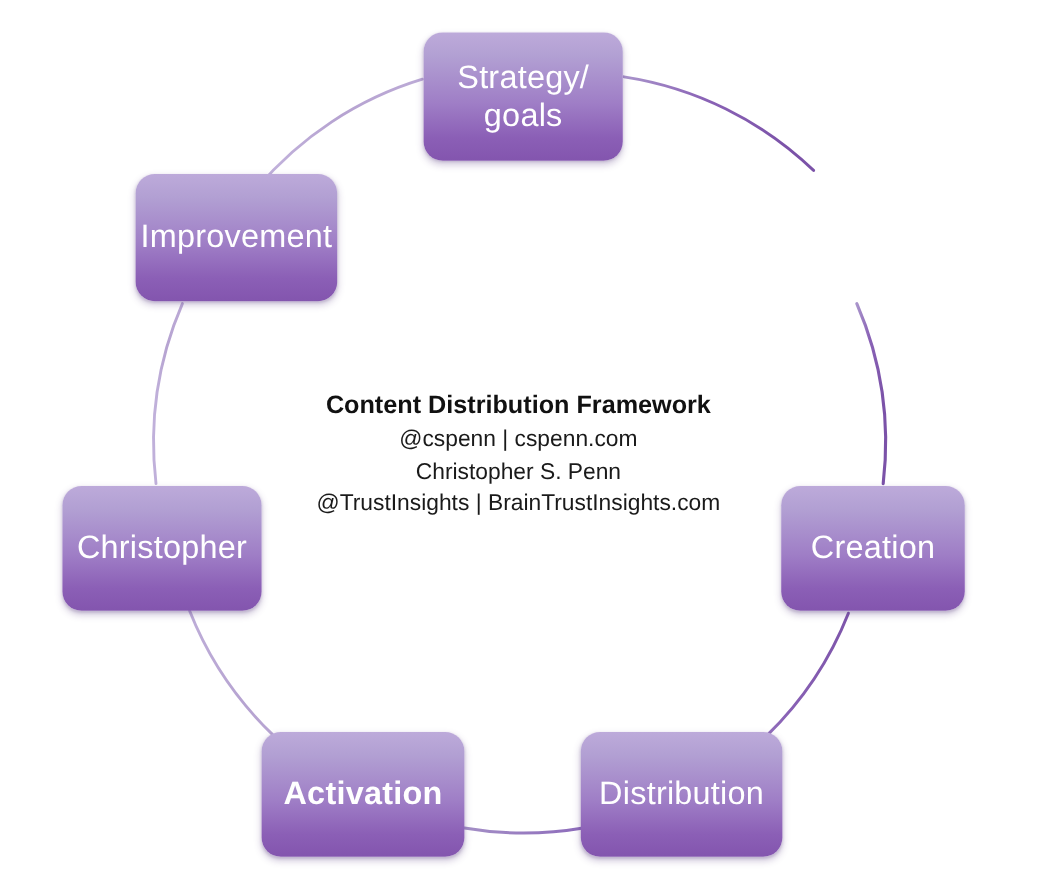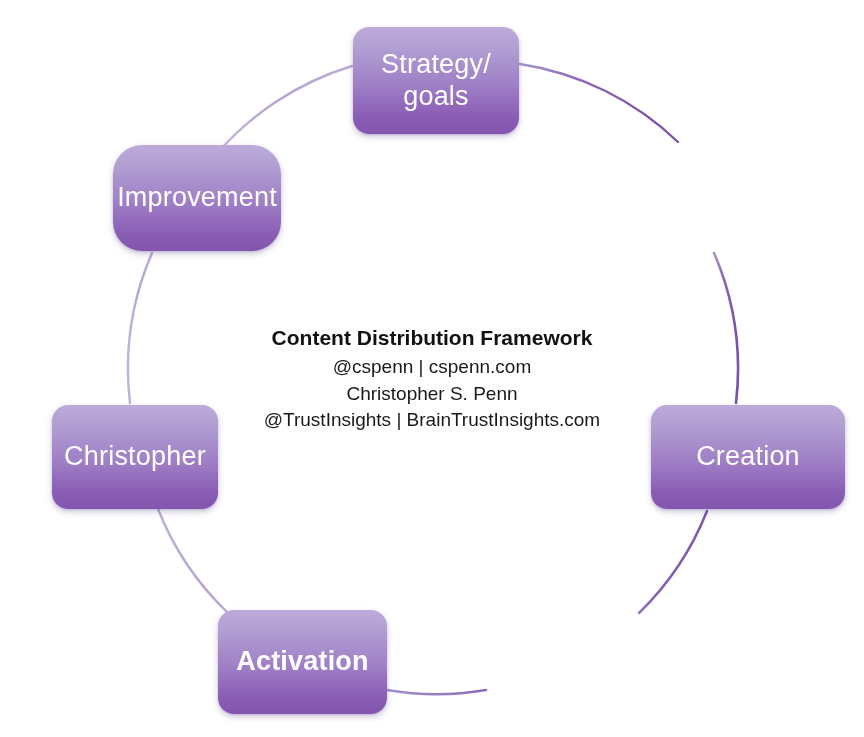--- a/index.html
+++ b/index.html
@@ -44,25 +44,25 @@
     padding: 4px 8px;
     z-index: 3;
   }
   .node-label {
     display: block;
     white-space: pre-line;
   }
   
   #node-strategy    { left: 353px; top: 27px;  width: 166px; height: 107px; }
   #node-research    { left: 594px; top: 145px; width: 167px; height: 106px; }
-  #node-creation    { left: 651px; top: 405px; width: 194px; height: 104px; justify-content: center; }
+  #node-creation    { left: 651px; top: 405px; width: 153px; height: 104px; justify-content: center; }
   #node-distribution{ left: 484px; top: 610px; width: 168px; height: 104px; }
   #node-activation  { left: 218px; top: 610px; width: 169px; height: 104px; font-weight: bold; }
   #node-measurement { left: 52px;  top: 405px; width: 166px; height: 104px; }
-  #node-improvement { left: 113px; top: 145px; width: 168px; height: 106px; border-radius: 29px; }
+  #node-improvement { left: 113px; top: 145px; width: 168px; height: 106px; }
 
   #center-block {
     position: absolute;
     left: 232px;
     top: 312px;
     width: 400px;
     text-align: center;
     z-index: 2;
     color: #1a1a1a;
     margin-top: 12px;
@@ -122,20 +122,23 @@
   <div class="node" id="node-strategy">
     <span class="node-label">Strategy/
 goals</span>
   </div>
 
 
   <div class="node" id="node-creation">
     <span class="node-label">Creation</span>
   </div>
 
+  <div class="node" id="node-distribution">
+    <span class="node-label">Distribution</span>
+  </div>
 
   <div class="node" id="node-activation">
     <span class="node-label">Activation</span>
   </div>
 
   <div class="node" id="node-measurement">
     <span class="node-label">Christopher</span>
   </div>
 
   <div class="node" id="node-improvement">

